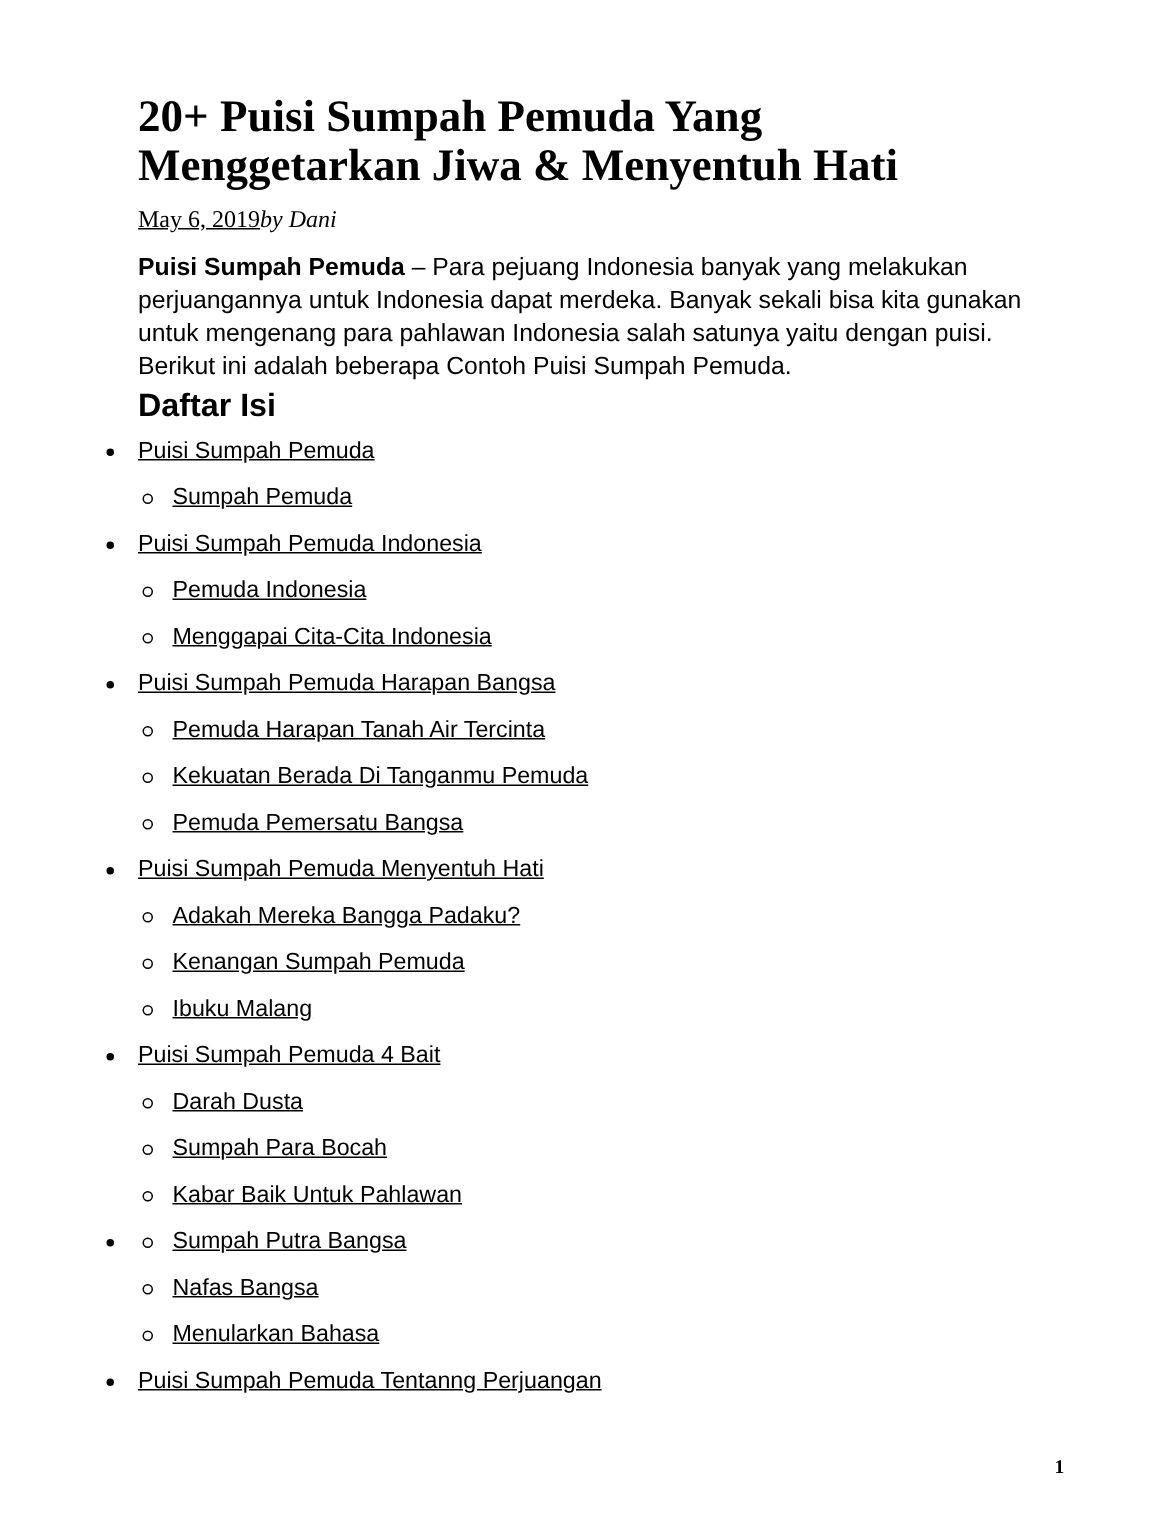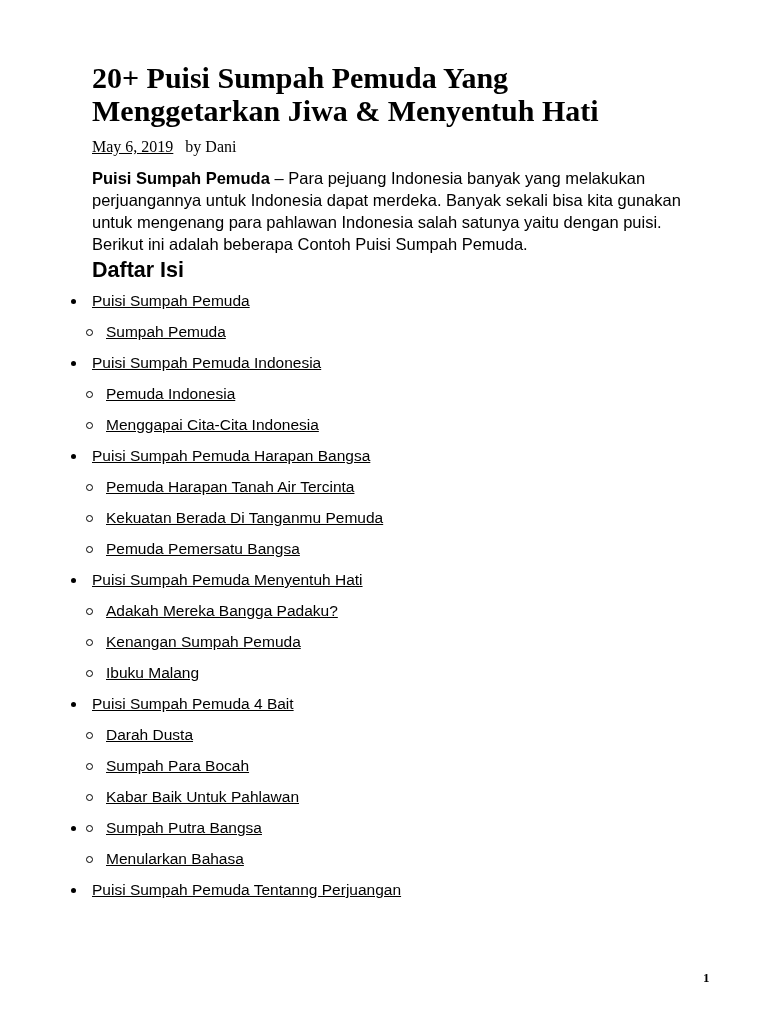--- a/index.html
+++ b/index.html
@@ -25,21 +25,21 @@
     margin: 0;
     width: 600px;
   }
   .meta {
     font-family: "Liberation Serif", serif;
     font-size: 16px;
     line-height: 17px;
     margin: 11px 0 0 0;
   }
   .date-link { color: #000; cursor: pointer; }
-  .byline { margin-left: 12px; }
+  .byline { margin-left: 0; font-style: italic; }
   .intro {
     font-size: 16.5px;
     line-height: 22px;
     margin: 12px 0 0 0;
     width: 600px;
   }
   .intro strong { font-weight: 700; }
   .toc-heading {
     font-size: 21.5px;
     font-weight: 700;
@@ -50,21 +50,21 @@
     list-style: none;
     margin: 11px 0 0 0;
     padding: 0;
     width: 600px;
   }
   .toc li {
     position: relative;
     line-height: 16px;
     margin: 0 0 15px 0;
   }
-  .toc li.l2 { margin-left: 14px; }
+  .toc li.l2 { margin-left: 23px; }
   .marker { position: absolute; display: block; box-sizing: border-box; }
   .marker.disc {
     left: -21px; top: 6px;
     width: 5px; height: 5px;
     background: #000;
     border-radius: 50%;
   }
   .marker.circle {
     left: -20px; top: 5px;
     width: 7px; height: 7px;
@@ -113,18 +113,19 @@
       <li class="l1"><span class="marker disc"></span><a class="toc-link" href="#">Puisi Sumpah Pemuda Menyentuh Hati</a></li>
       <li class="l2"><span class="marker circle"></span><a class="toc-link" href="#">Adakah Mereka Bangga Padaku?</a></li>
       <li class="l2"><span class="marker circle"></span><a class="toc-link" href="#">Kenangan Sumpah Pemuda</a></li>
       <li class="l2"><span class="marker circle"></span><a class="toc-link" href="#">Ibuku Malang</a></li>
       <li class="l1"><span class="marker disc"></span><a class="toc-link" href="#">Puisi Sumpah Pemuda 4 Bait</a></li>
       <li class="l2"><span class="marker circle"></span><a class="toc-link" href="#">Darah Dusta</a></li>
       <li class="l2"><span class="marker circle"></span><a class="toc-link" href="#">Sumpah Para Bocah</a></li>
       <li class="l2"><span class="marker circle"></span><a class="toc-link" href="#">Kabar Baik Untuk Pahlawan</a></li>
       <li class="l1"><span class="marker disc"></span></li>
       <li class="l2"><span class="marker circle"></span><a class="toc-link" href="#">Sumpah Putra Bangsa</a></li>
+      <li class="l2"><span class="marker circle"></span><a class="toc-link" href="#">Nafas Bangsa</a></li>
       <li class="l2"><span class="marker circle"></span><a class="toc-link" href="#">Menularkan Bahasa</a></li>
       <li class="l1"><span class="marker disc"></span><a class="toc-link" href="#">Puisi Sumpah Pemuda Tentanng Perjuangan</a></li>
     </ul>
 
   <span class="pageno">1</span>
 </div>
 
 </body></html>

